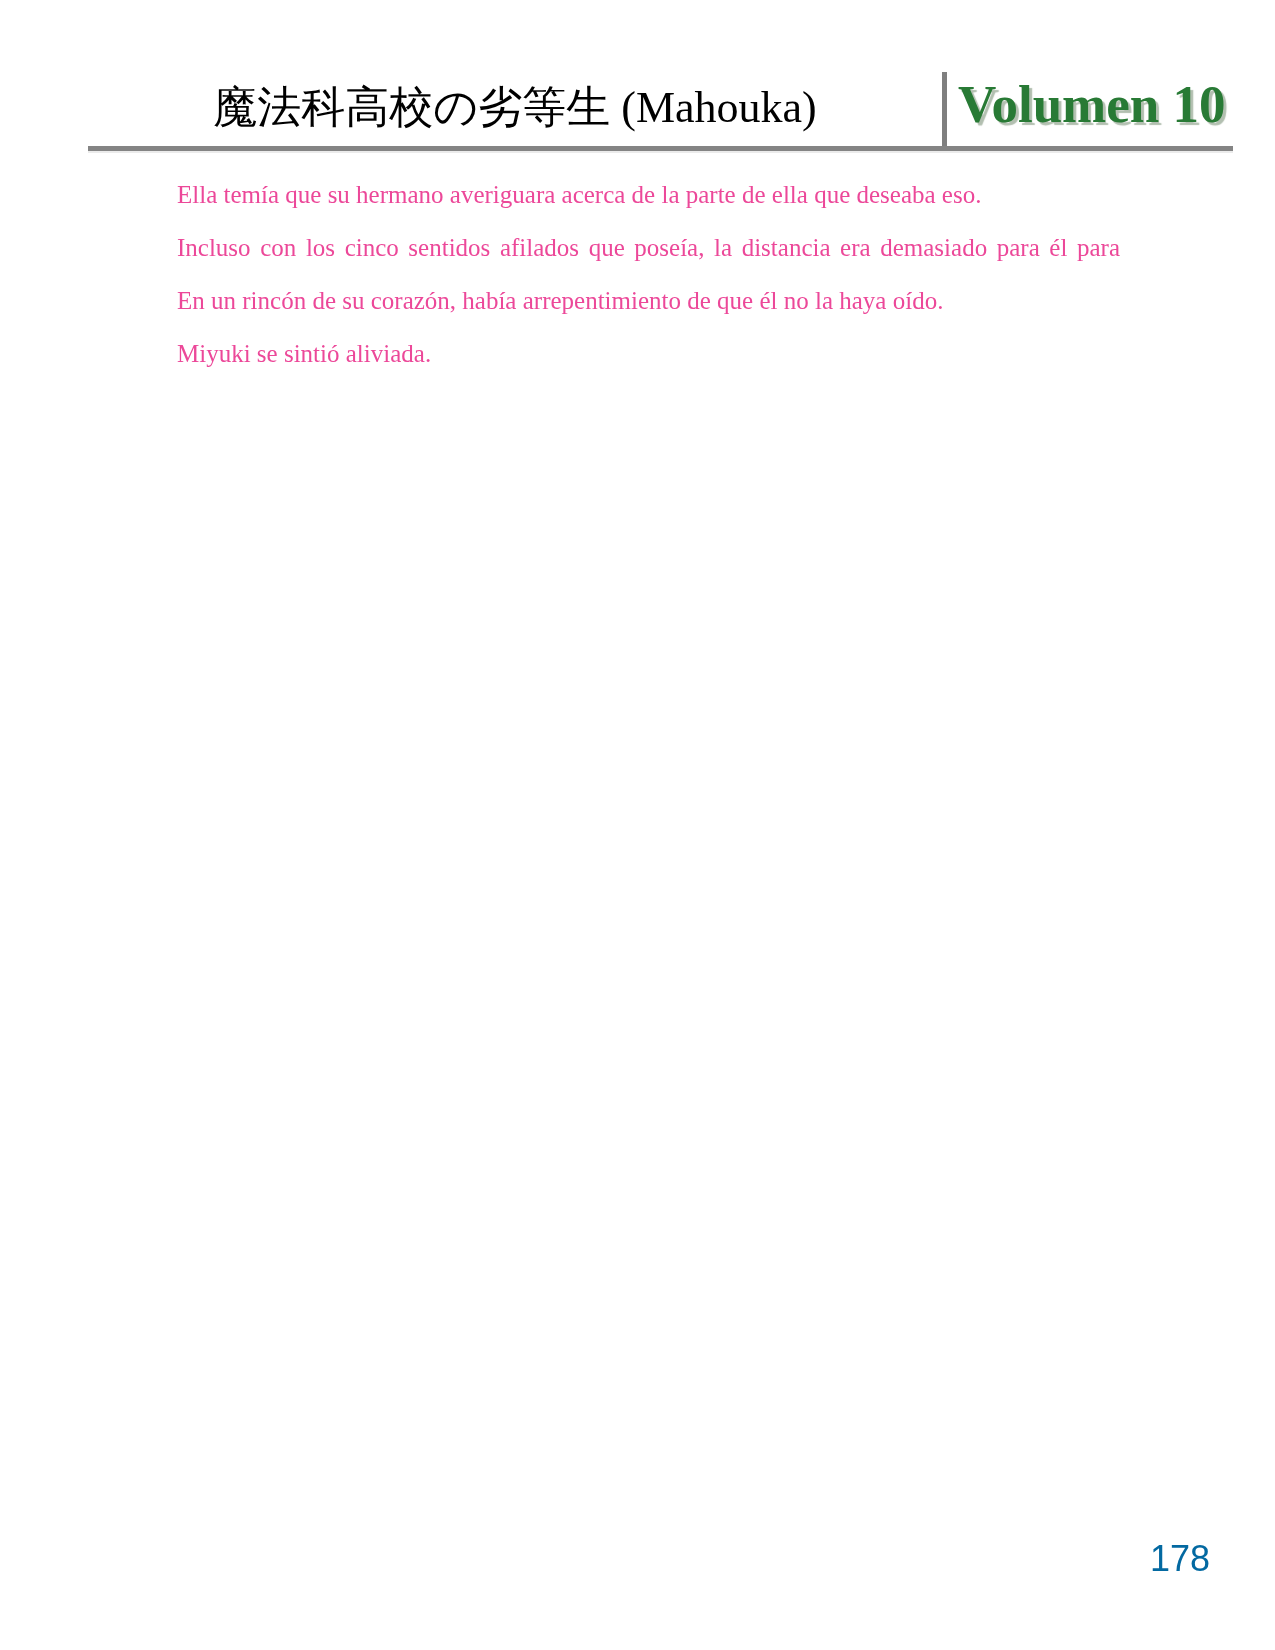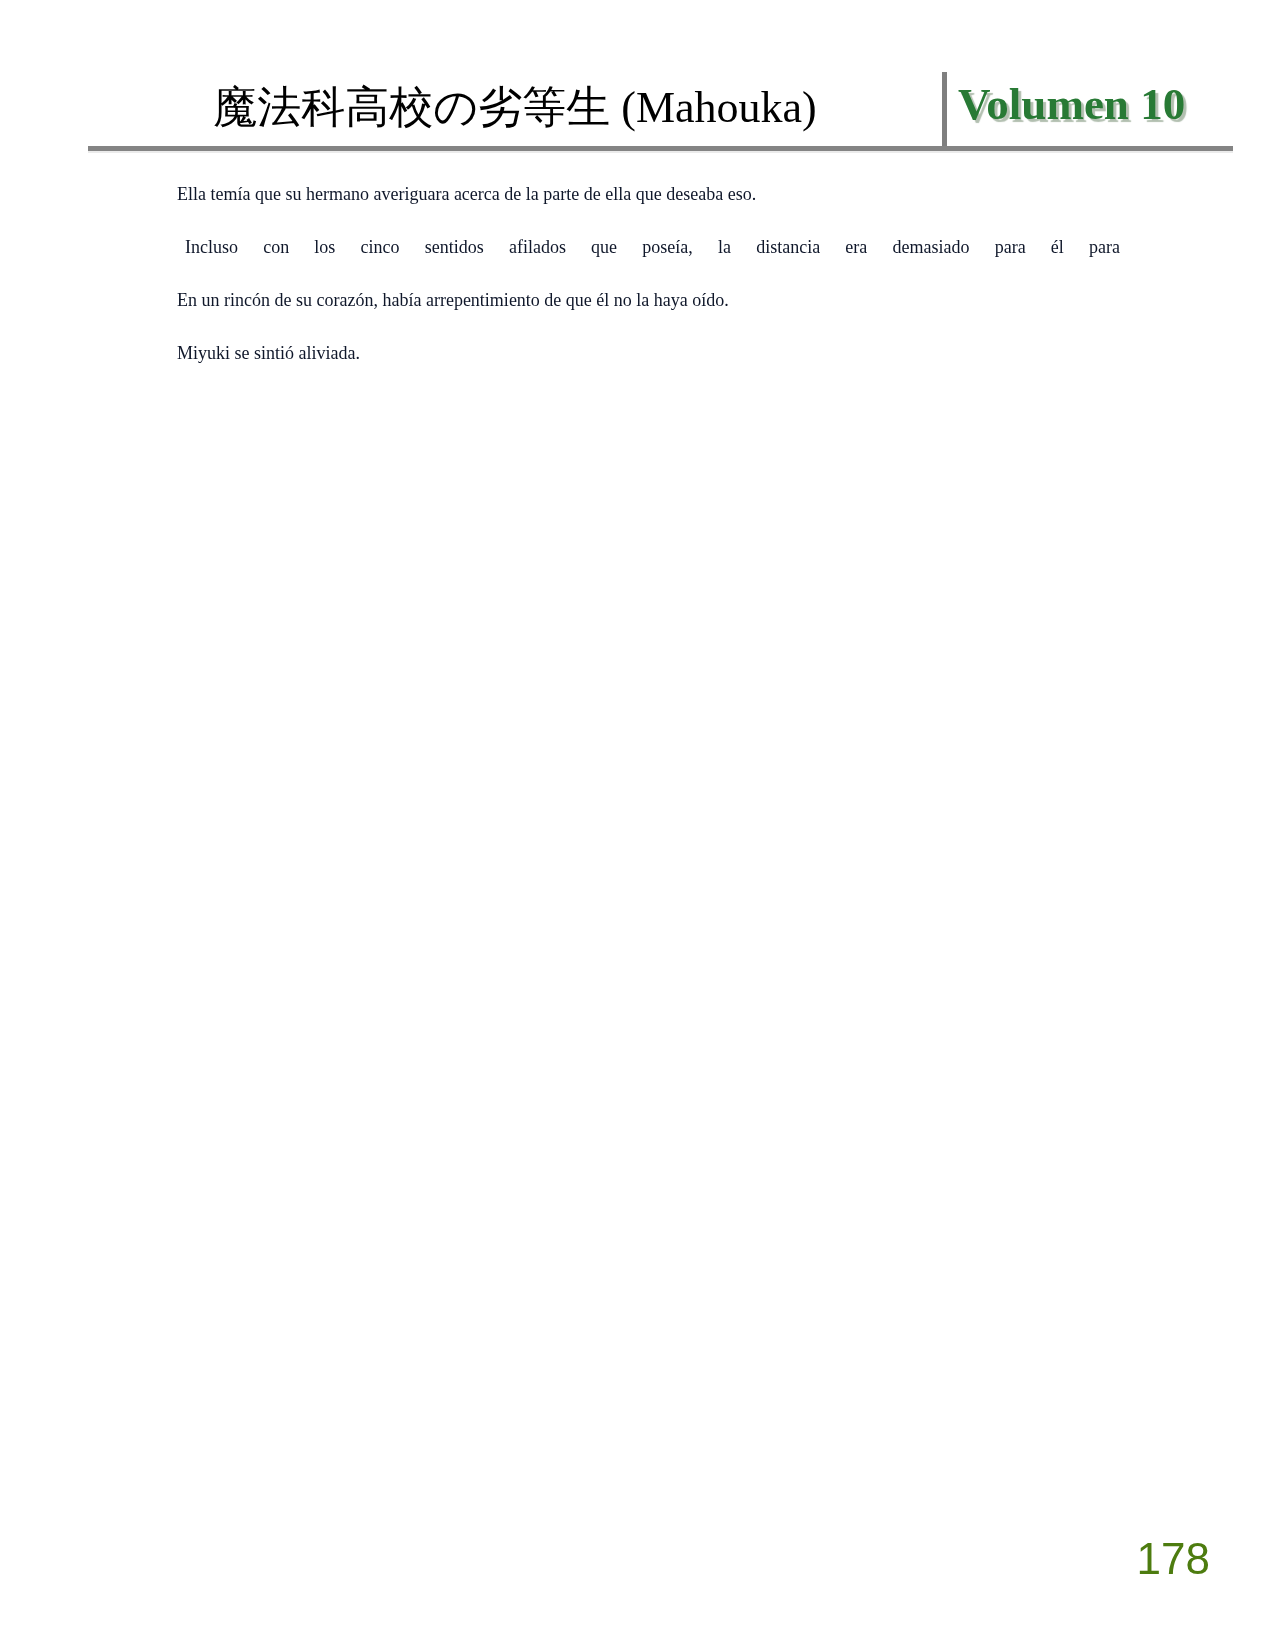--- a/index.html
+++ b/index.html
@@ -42,57 +42,56 @@
     top: 146px;
     width: 1145px;
     height: 5px;
     background: #848484;
     box-shadow: 0 2px 0 rgba(0,0,0,0.08);
   }
   .volume-label {
     position: absolute;
     left: 958px;
     top: 78px;
-    font-size: 45px;
+    font-size: 53px;
     line-height: 52px;
     font-weight: bold;
     color: #287a35;
     text-shadow: 3px 3px 1px #b2bfb0;
     white-space: nowrap;
     font-family: "Liberation Serif", "DejaVu Serif", serif;
   }
   .content {
     position: absolute;
     left: 177px;
     top: 178px;
     width: 943px;
-    font-size: 18px;
+    font-size: 25px;
     line-height: 33px;
-    color: #0f172a;
+    color: #ec4899;
   }
   .content p {
     margin: 0 0 20px 0;
     text-align: justify;
   }
   .line {
     display: block;
   }
   .justify-full {
     text-align: justify;
     text-align-last: justify;
-    margin-left: 8px;
   }
   .page-number {
     position: absolute;
     right: 65px;
     top: 1539px;
     font-family: "Liberation Sans", "DejaVu Sans", sans-serif;
-    font-size: 44px;
+    font-size: 36px;
     line-height: 40px;
-    color: #4d7c0f;
+    color: #0369a1;
   }
 </style>
 </head>
 <body>
 
 <div class="page">
 
   <div class="doc-title">魔法科高校の劣等生 (Mahouka)</div>
 
   <div class="header-vbar"></div>

